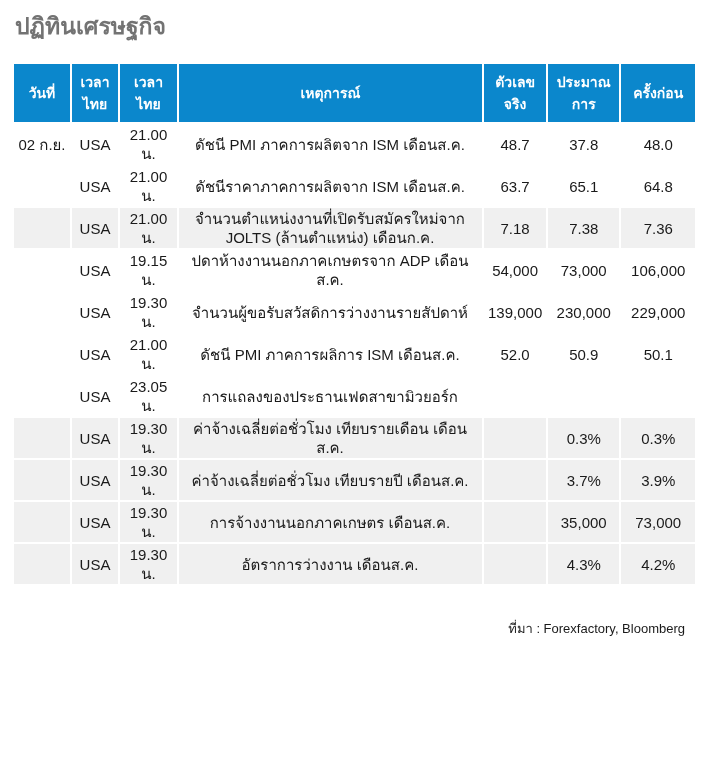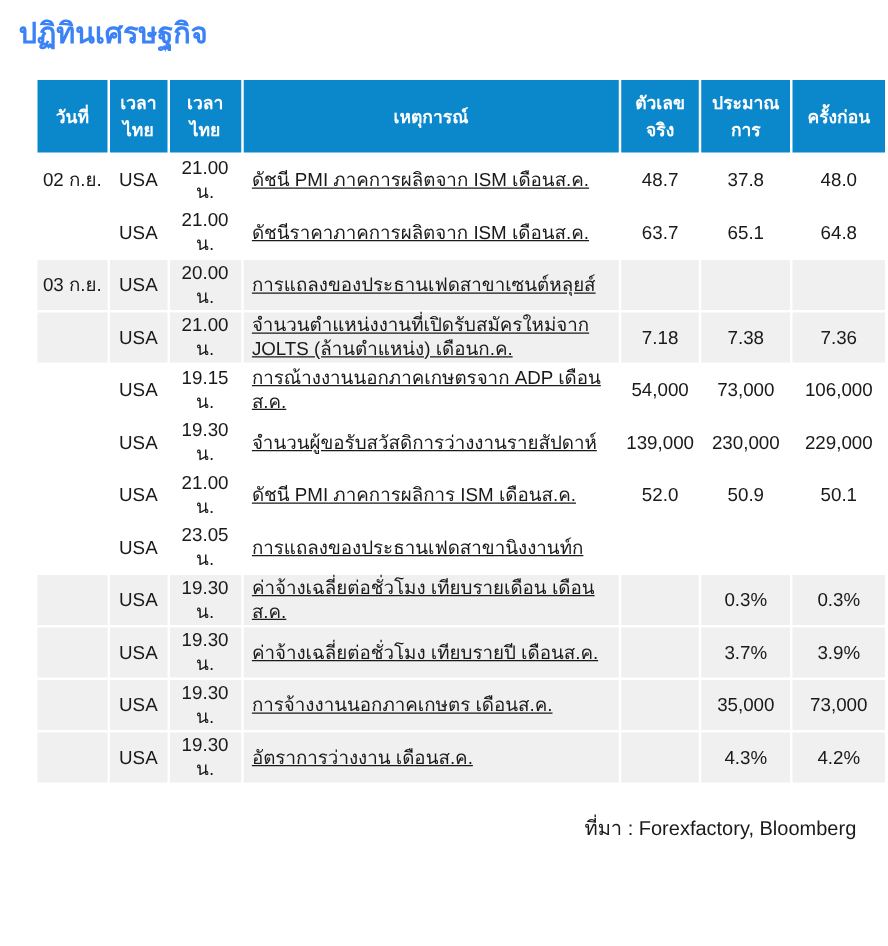--- a/index.html
+++ b/index.html
@@ -16,24 +16,24 @@
     font-family:"Liberation Sans","DejaVu Sans",sans-serif;
     color:var(--body-text);
     overflow:hidden;
     position:relative;
   }
   .page-title{
     margin:12px 0 0 15px;
     font-size:23px;
     line-height:28px;
     font-weight:700;
-    color:#3b82f6;
+    color:#737373;
   }
   table.calendar{
-    margin:22px 0 0 28px;
+    margin:22px 0 0 12px;
     border-collapse:separate;
     border-spacing:2px;
     table-layout:fixed;
   }
   thead th{
     background:var(--header-bg);
     color:var(--header-text);
     font-size:14px;
     font-weight:700;
     height:58px;
@@ -47,30 +47,29 @@
     height:38px;
     vertical-align:middle;
     text-align:center;
     padding:1px 4px;
     line-height:19px;
   }
   tbody tr.striped td{
     background:var(--stripe-bg);
   }
   tbody td.col-event{
-    text-align:left;
+    text-align:center;
     padding-left:7px;
     padding-right:8px;
-    text-decoration:underline;
   }
   .source-note{
-    margin-top:22px;
+    margin-top:32px;
     padding-right:25px;
     text-align:right;
-    font-size:16px;
+    font-size:13px;
     color:var(--body-text);
   }
 </style>
 </head>
 <body>
 
 <h1 class="page-title">ปฏิทินเศรษฐกิจ</h1>
 
 <table class="calendar">
   <colgroup>
@@ -106,42 +105,33 @@
       <tr>
         <td class="col-date"></td>
         <td class="col-country">USA</td>
         <td class="col-time">21.00 น.</td>
         <td class="col-event">ดัชนีราคาภาคการผลิตจาก ISM เดือนส.ค.</td>
         <td class="col-actual">63.7</td>
         <td class="col-forecast">65.1</td>
         <td class="col-previous">64.8</td>
       </tr>
       <tr class="striped">
-        <td class="col-date">03 ก.ย.</td>
-        <td class="col-country">USA</td>
-        <td class="col-time">20.00 น.</td>
-        <td class="col-event">การแถลงของประธานเฟดสาขาเซนต์หลุยส์</td>
-        <td class="col-actual"></td>
-        <td class="col-forecast"></td>
-        <td class="col-previous"></td>
-      </tr>
-      <tr class="striped">
         <td class="col-date"></td>
         <td class="col-country">USA</td>
         <td class="col-time">21.00 น.</td>
         <td class="col-event">จำนวนตำแหน่งงานที่เปิดรับสมัครใหม่จาก JOLTS (ล้านตำแหน่ง) เดือนก.ค.</td>
         <td class="col-actual">7.18</td>
         <td class="col-forecast">7.38</td>
         <td class="col-previous">7.36</td>
       </tr>
       <tr>
         <td class="col-date"></td>
         <td class="col-country">USA</td>
         <td class="col-time">19.15 น.</td>
-        <td class="col-event">การณ้างงานนอกภาคเกษตรจาก ADP เดือนส.ค.</td>
+        <td class="col-event">ปดาห้างงานนอกภาคเกษตรจาก ADP เดือนส.ค.</td>
         <td class="col-actual">54,000</td>
         <td class="col-forecast">73,000</td>
         <td class="col-previous">106,000</td>
       </tr>
       <tr>
         <td class="col-date"></td>
         <td class="col-country">USA</td>
         <td class="col-time">19.30 น.</td>
         <td class="col-event">จำนวนผู้ขอรับสวัสดิการว่างงานรายสัปดาห์</td>
         <td class="col-actual">139,000</td>
@@ -154,21 +144,21 @@
         <td class="col-time">21.00 น.</td>
         <td class="col-event">ดัชนี PMI ภาคการผลิการ ISM เดือนส.ค.</td>
         <td class="col-actual">52.0</td>
         <td class="col-forecast">50.9</td>
         <td class="col-previous">50.1</td>
       </tr>
       <tr>
         <td class="col-date"></td>
         <td class="col-country">USA</td>
         <td class="col-time">23.05 น.</td>
-        <td class="col-event">การแถลงของประธานเฟดสาขานิงงานท์ก</td>
+        <td class="col-event">การแถลงของประธานเฟดสาขามิวยอร์ก</td>
         <td class="col-actual"></td>
         <td class="col-forecast"></td>
         <td class="col-previous"></td>
       </tr>
       <tr class="striped">
         <td class="col-date"></td>
         <td class="col-country">USA</td>
         <td class="col-time">19.30 น.</td>
         <td class="col-event">ค่าจ้างเฉลี่ยต่อชั่วโมง เทียบรายเดือน เดือนส.ค.</td>
         <td class="col-actual"></td>

